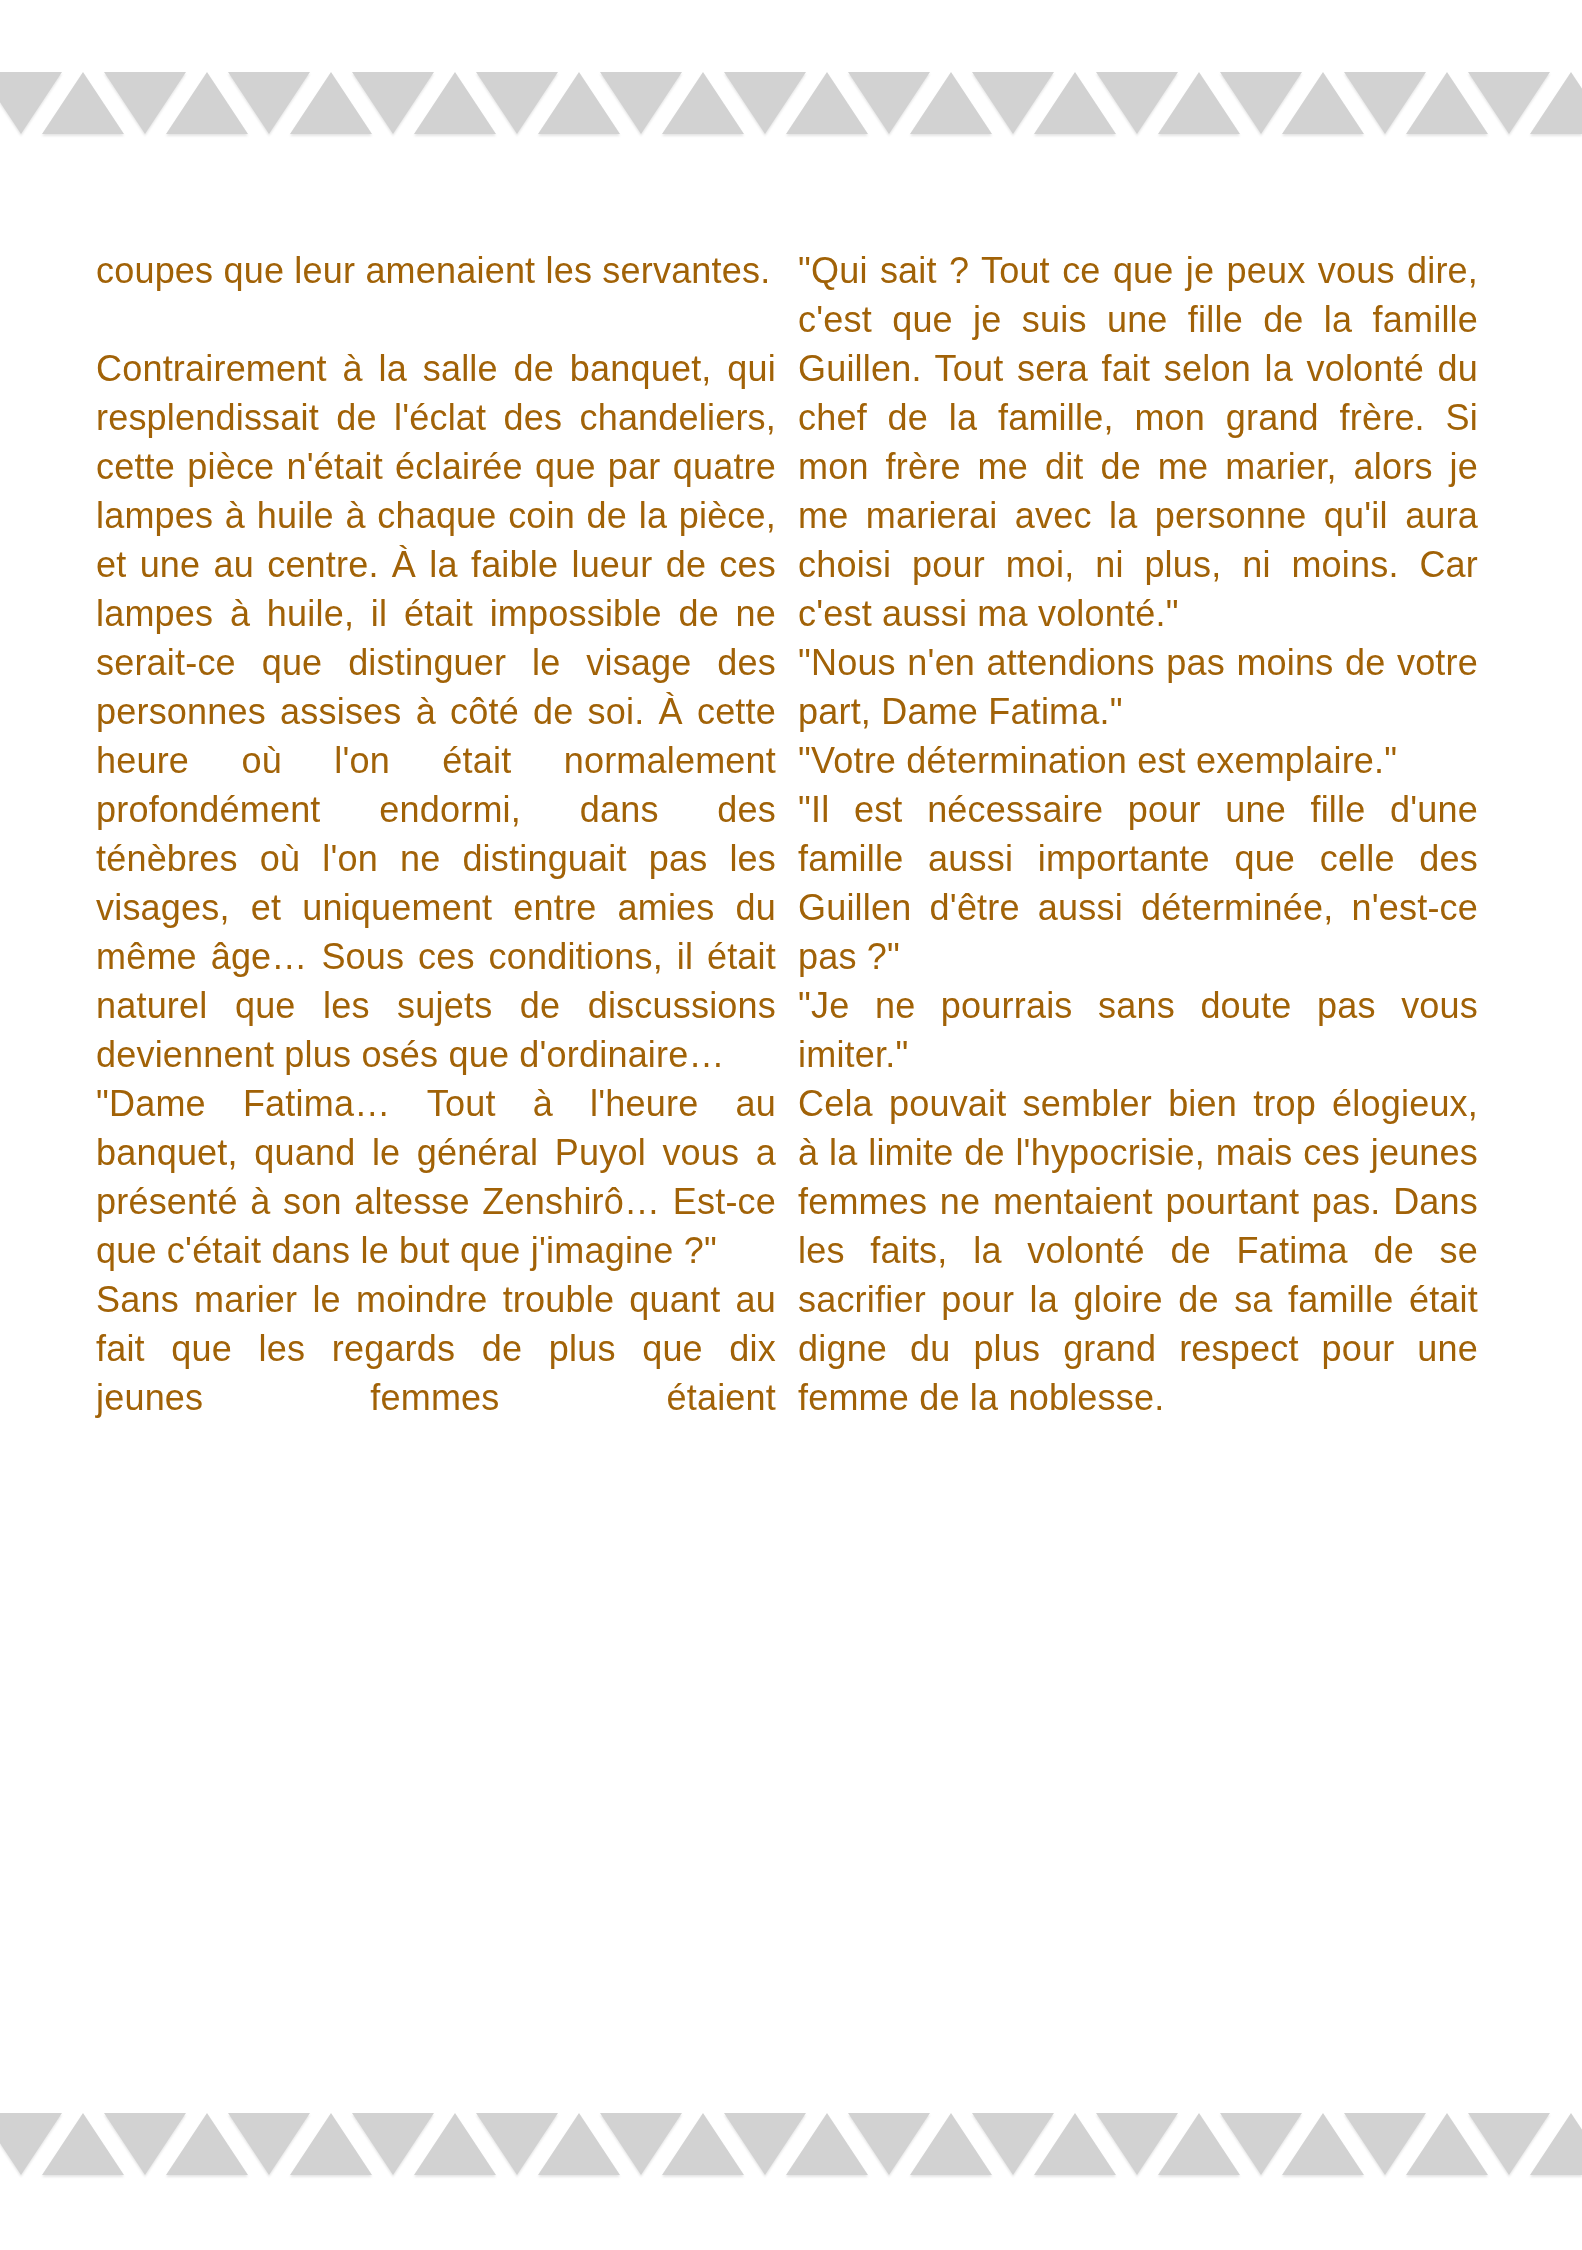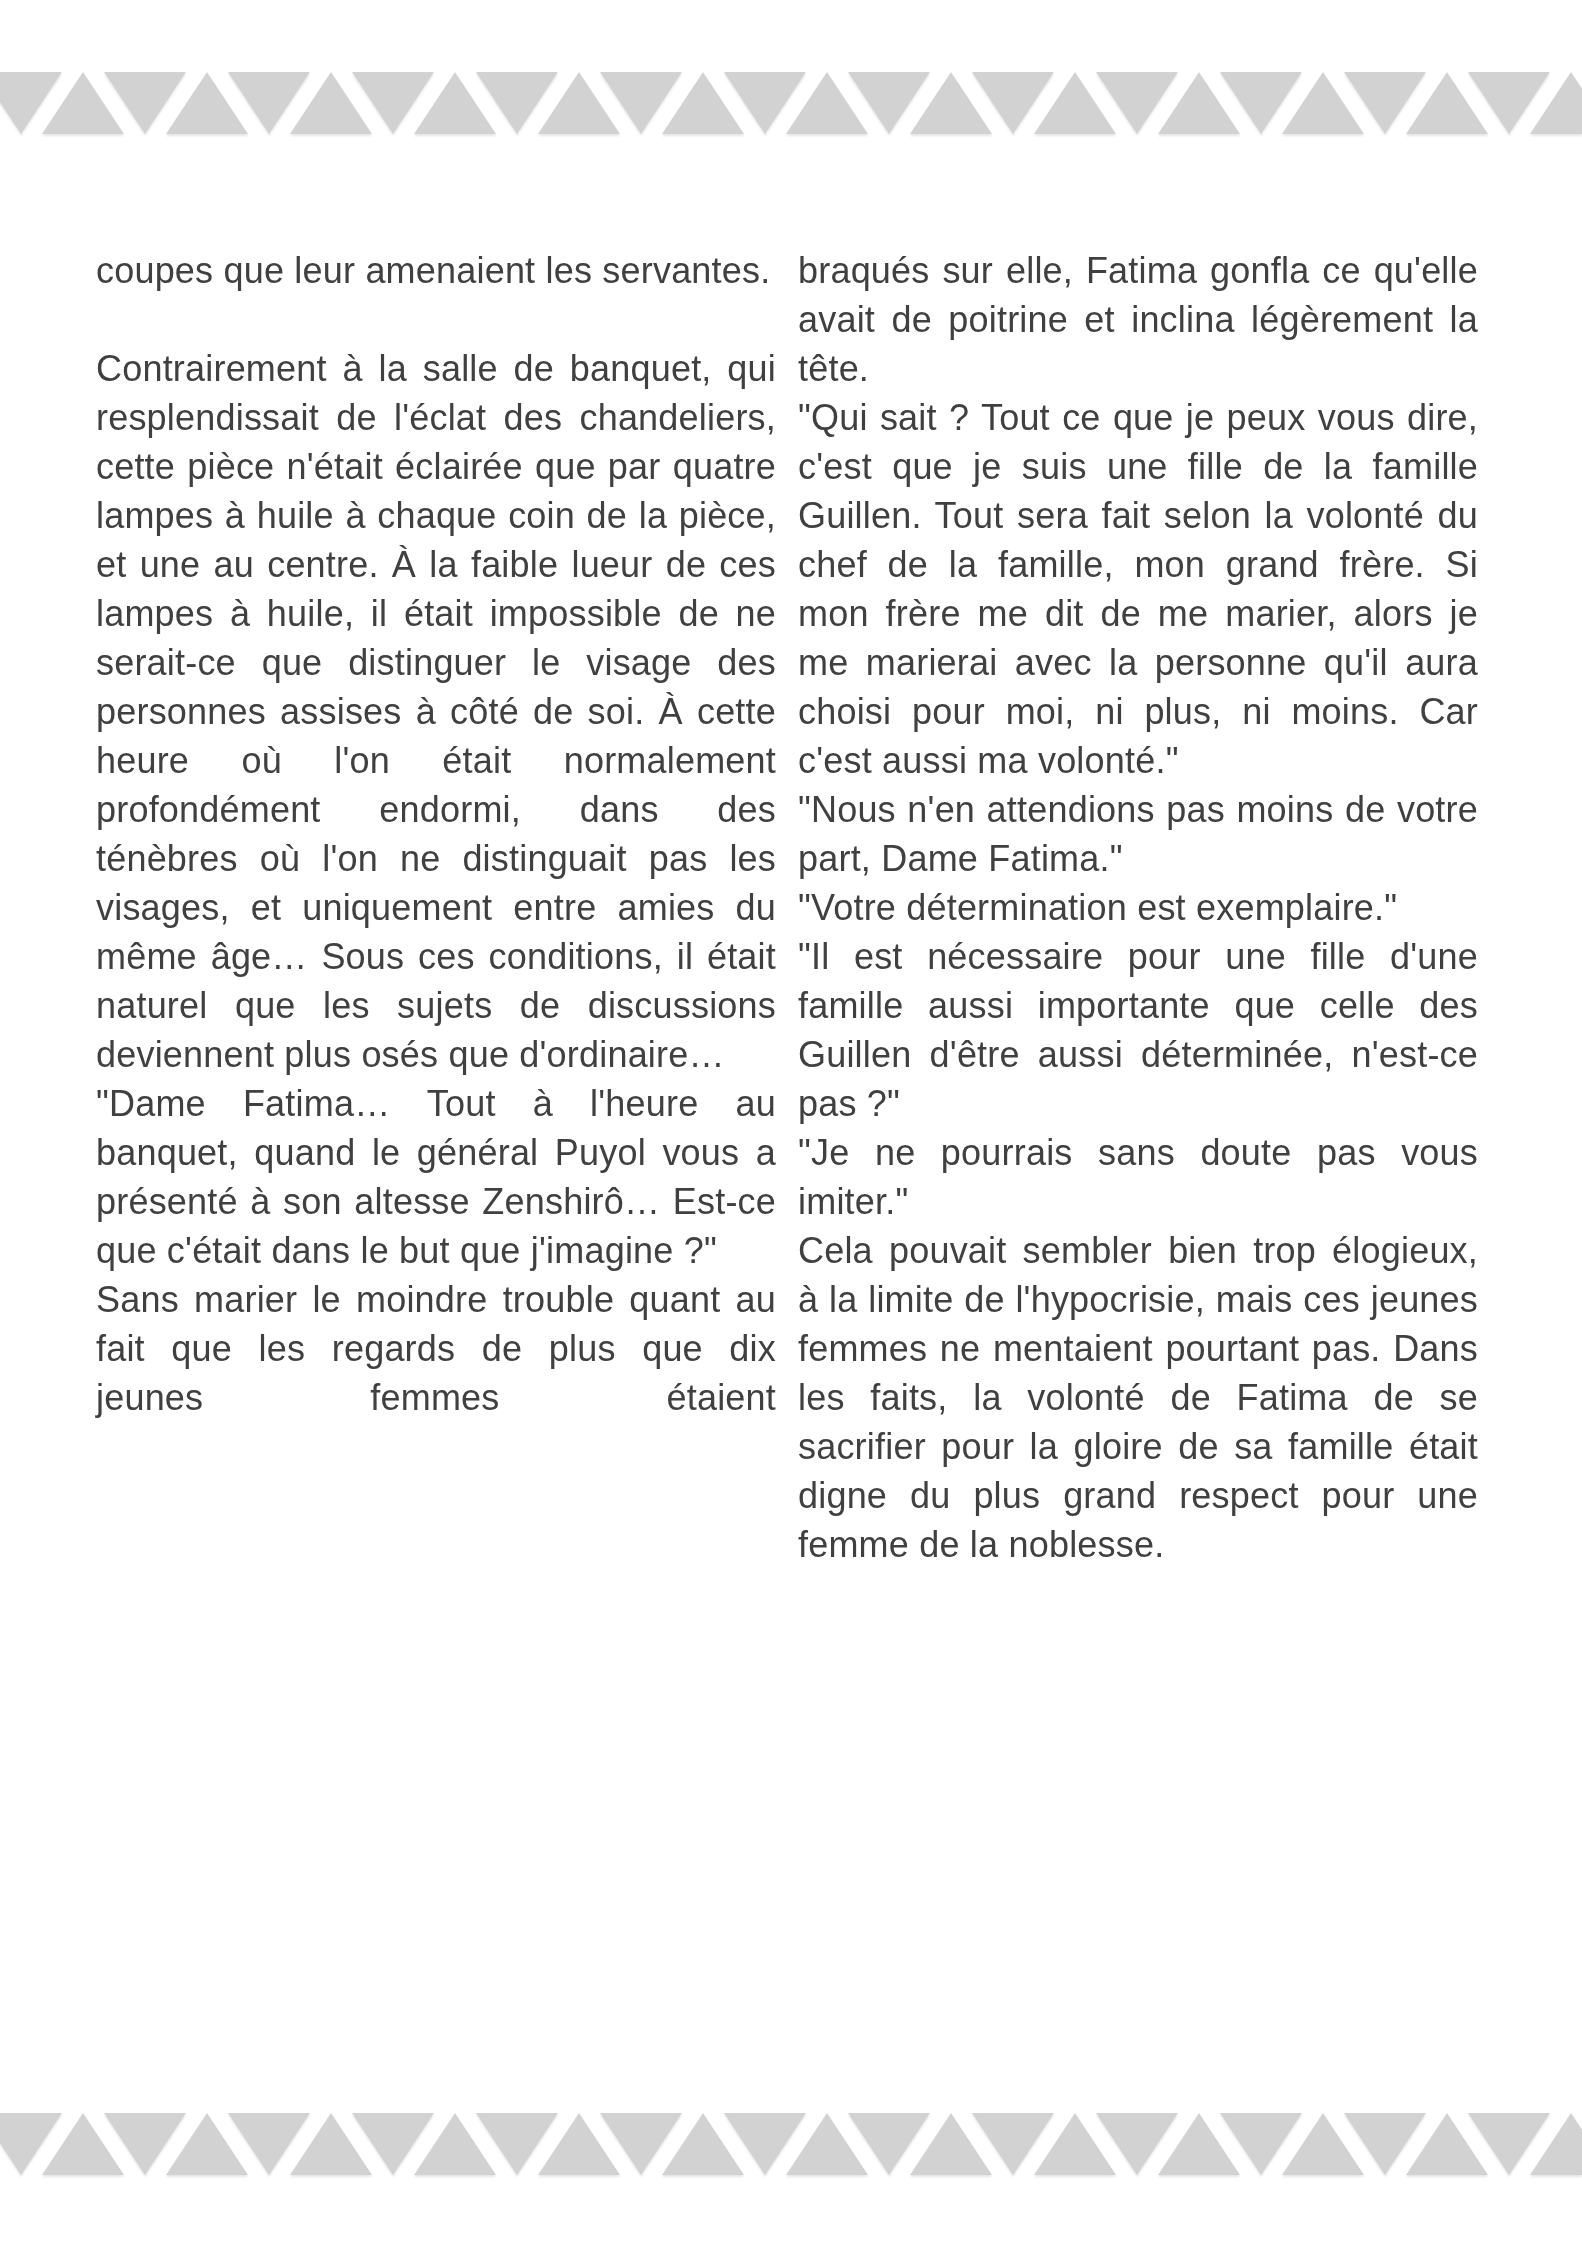--- a/index.html
+++ b/index.html
@@ -24,21 +24,21 @@
   .border-band.top { top: 72px; }
   .border-band.bottom { top: 2113px; }
 
   .text-area {
     position: absolute;
     left: 96px;
     right: 104px;
     top: 246px;
     display: flex;
     gap: 22px;
-    color: #404040;
+    color: #a16207;
   }
   .col {
     flex: 1;
     min-width: 0;
   }
   .col p {
     margin: 0;
     font-size: 36px;
     line-height: 49px;
     text-align: justify;
@@ -67,21 +67,20 @@
 </svg>
 
 <div class="text-area">
   <div class="col">
     <p class="para-gap">coupes que leur amenaient les servantes.</p>
     <p>Contrairement à la salle de banquet, qui resplendissait de l'éclat des chandeliers, cette pièce n'était éclairée que par quatre lampes à huile à chaque coin de la pièce, et une au centre. À la faible lueur de ces lampes à huile, il était impossible de ne serait-ce que distinguer le visage des personnes assises à côté de soi. À cette heure où l'on était normalement profondément endormi, dans des ténèbres où l'on ne distinguait pas les visages, et uniquement entre amies du même âge… Sous ces conditions, il était naturel que les sujets de discussions deviennent plus osés que d'ordinaire…</p>
     <p>"Dame Fatima… Tout à l'heure au banquet, quand le général Puyol vous a présenté à son altesse Zenshirô… Est-ce que c'était dans le but que j'imagine ?"</p>
     <p class="cont-last">Sans marier le moindre trouble quant au fait que les regards de plus que dix jeunes femmes étaient</p>
   </div>
   <div class="col">
-    <p>braqués sur elle, Fatima gonfla ce qu'elle avait de poitrine et inclina légèrement la tête.</p>
     <p>"Qui sait ? Tout ce que je peux vous dire, c'est que je suis une fille de la famille Guillen. Tout sera fait selon la volonté du chef de la famille, mon grand frère. Si mon frère me dit de me marier, alors je me marierai avec la personne qu'il aura choisi pour moi, ni plus, ni moins. Car c'est aussi ma volonté."</p>
     <p>"Nous n'en attendions pas moins de votre part, Dame Fatima."</p>
     <p>"Votre détermination est exemplaire."</p>
     <p>"Il est nécessaire pour une fille d'une famille aussi importante que celle des Guillen d'être aussi déterminée, n'est-ce pas ?"</p>
     <p>"Je ne pourrais sans doute pas vous imiter."</p>
     <p>Cela pouvait sembler bien trop élogieux, à la limite de l'hypocrisie, mais ces jeunes femmes ne mentaient pourtant pas. Dans les faits, la volonté de Fatima de se sacrifier pour la gloire de sa famille était digne du plus grand respect pour une femme de la noblesse.</p>
   </div>
 </div>
 
 <svg class="border-band bottom" width="1582" height="62" viewBox="0 0 1582 62" preserveAspectRatio="none">

